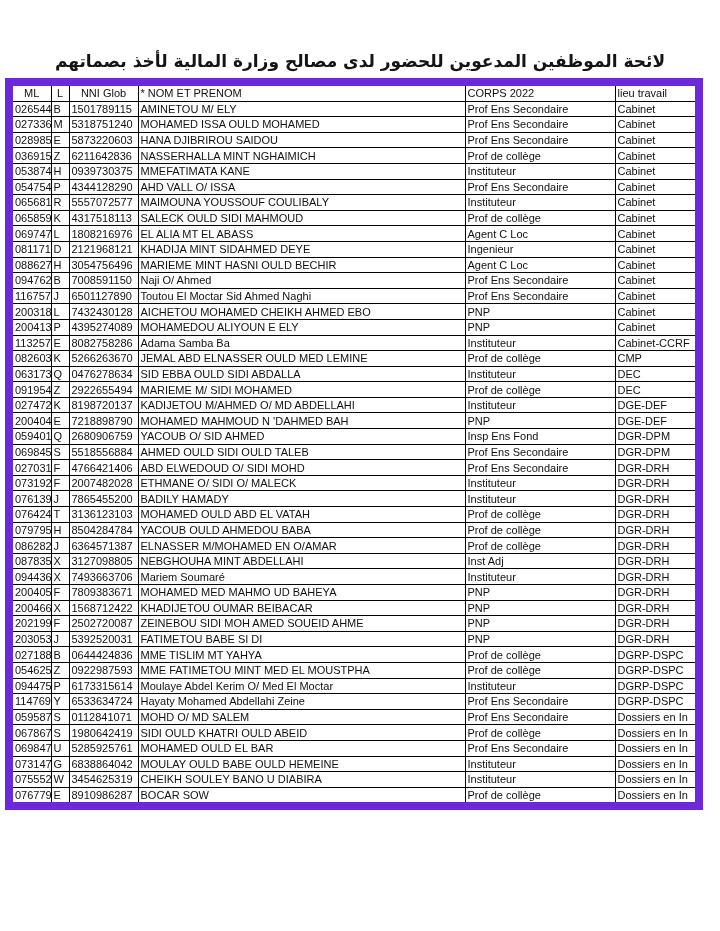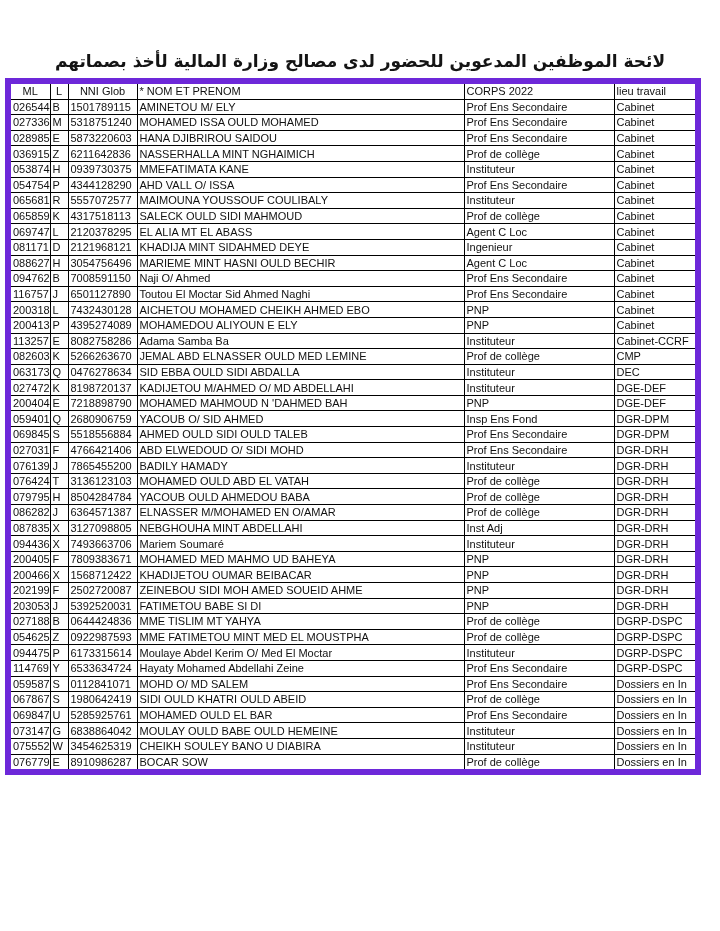--- a/index.html
+++ b/index.html
@@ -29,21 +29,21 @@
     font-weight: bold;
     font-size: 17px;
     color: #141414;
     letter-spacing: 0.2px;
   }
   table.roster {
     border-collapse: collapse;
     table-layout: fixed;
     width: 692px;
     margin-left: 5px;
-    border: 6px solid #6d28d9;
+    border: 8px solid #6d28d9;
   }
   col.c-ml     { width: 42px; }
   col.c-letter { width: 18px; }
   col.c-nni    { width: 69px; }
   col.c-nom    { width: 327px; }
   col.c-corps  { width: 150px; }
   col.c-lieu   { width: 84px; }
   th, td {
     border: 1px solid #000000;
     font-size: 11px;
@@ -149,21 +149,21 @@
           <td>065859</td>
           <td>K</td>
           <td>4317518113</td>
           <td>SALECK OULD SIDI MAHMOUD</td>
           <td>Prof de collège</td>
           <td>Cabinet</td>
         </tr>
         <tr>
           <td>069747</td>
           <td>L</td>
-          <td>2120378295</td>
+          <td>1808216976</td>
           <td>EL ALIA MT EL ABASS</td>
           <td>Agent C Loc</td>
           <td>Cabinet</td>
         </tr>
         <tr>
           <td>081171</td>
           <td>D</td>
           <td>2121968121</td>
           <td>KHADIJA MINT SIDAHMED DEYE</td>
           <td>Ingenieur</td>
@@ -224,20 +224,28 @@
           <td>JEMAL ABD ELNASSER OULD MED LEMINE</td>
           <td>Prof de collège</td>
           <td>CMP</td>
         </tr>
         <tr>
           <td>063173</td>
           <td>Q</td>
           <td>0476278634</td>
           <td>SID EBBA OULD SIDI ABDALLA</td>
           <td>Instituteur</td>
+          <td>DEC</td>
+        </tr>
+        <tr>
+          <td>091954</td>
+          <td>Z</td>
+          <td>2922655494</td>
+          <td>MARIEME M/ SIDI MOHAMED</td>
+          <td>Prof de collège</td>
           <td>DEC</td>
         </tr>
         <tr>
           <td>027472</td>
           <td>K</td>
           <td>8198720137</td>
           <td>KADIJETOU M/AHMED O/ MD ABDELLAHI</td>
           <td>Instituteur</td>
           <td>DGE-DEF</td>
         </tr>
@@ -267,20 +275,28 @@
         </tr>
         <tr>
           <td>027031</td>
           <td>F</td>
           <td>4766421406</td>
           <td>ABD ELWEDOUD O/ SIDI MOHD</td>
           <td>Prof Ens Secondaire</td>
           <td>DGR-DRH</td>
         </tr>
         <tr>
+          <td>073192</td>
+          <td>F</td>
+          <td>2007482028</td>
+          <td>ETHMANE O/ SIDI O/ MALECK</td>
+          <td>Instituteur</td>
+          <td>DGR-DRH</td>
+        </tr>
+        <tr>
           <td>076139</td>
           <td>J</td>
           <td>7865455200</td>
           <td>BADILY HAMADY</td>
           <td>Instituteur</td>
           <td>DGR-DRH</td>
         </tr>
         <tr>
           <td>076424</td>
           <td>T</td>

